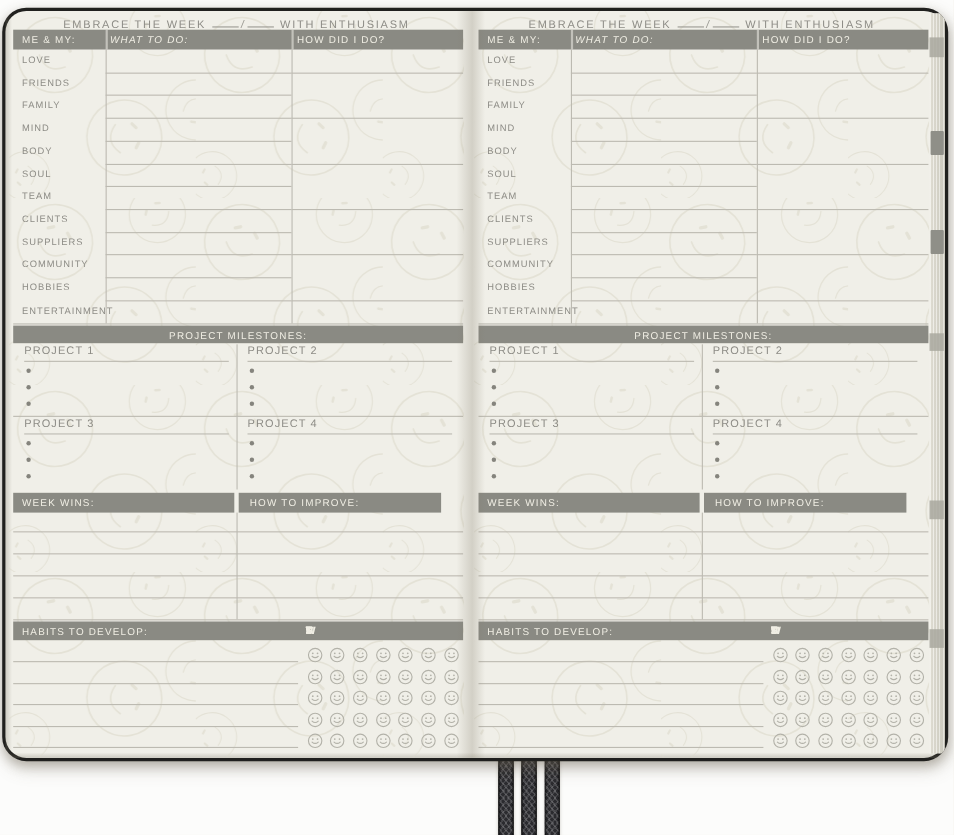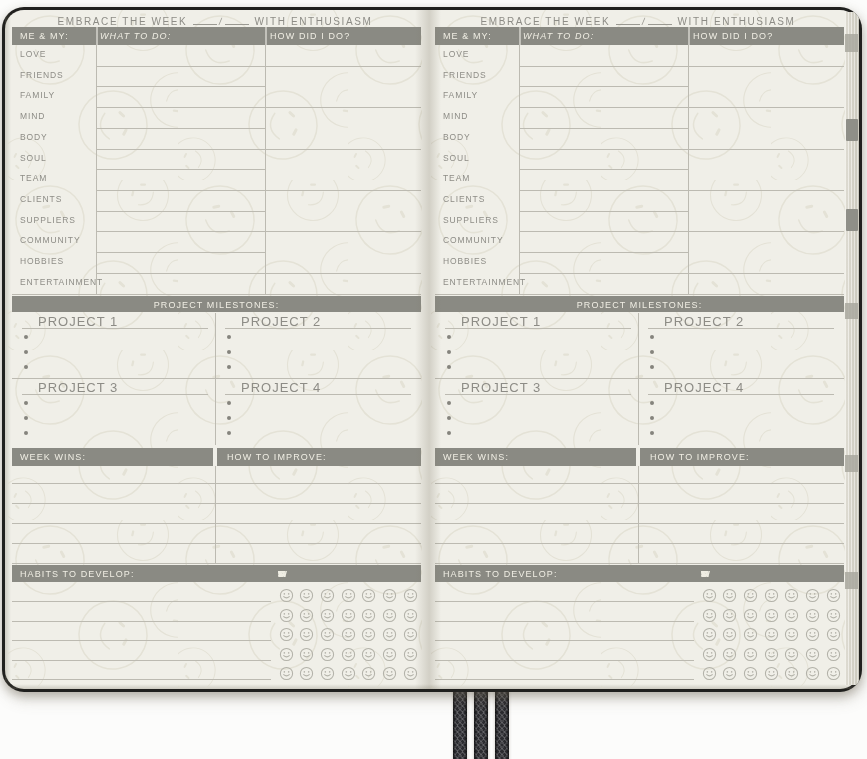--- a/index.html
+++ b/index.html
@@ -44,25 +44,25 @@
   .bh-me{left:8px;} .bh-todo{left:88px;font-style:italic;} .bh-rev{left:258px;}
   .bar .gap{position:absolute;top:0;bottom:0;width:2px;background:rgba(240,239,232,.55);}
   .g1{left:84px;} .g2{left:253px;}
   .tbody,.pm-body,.ww-body,.hb-body{position:absolute;inset:0;}
   .rlabel{position:absolute;left:12px;font-size:8.5px;letter-spacing:.9px;color:var(--ink);white-space:nowrap;}
   .hl{position:absolute;height:1px;background:var(--rule);}
   .vl{position:absolute;width:1px;background:var(--rule);}
   .pm-bar{left:4px;top:286px;width:409px;height:16px;line-height:16px;text-align:center;}
   .pm-bar span{position:static;}
   .quad{position:absolute;width:202px;height:62px;}
-  .qlabel{position:absolute;left:26px;top:1px;font-size:13px;letter-spacing:1px;color:var(--ink);text-align:center;}
+  .qlabel{position:absolute;left:10px;top:1px;font-size:10px;letter-spacing:1px;color:var(--ink);text-align:center;}
   .qline{position:absolute;left:10px;right:6px;top:15px;height:1px;background:var(--rule);}
   .qdot{position:absolute;left:12px;width:4px;height:4px;border-radius:50%;background:#85847d;}
   .ww-bar-l{left:4px;top:438px;width:201px;}
-  .ww-bar-r{left:209px;top:438px;width:204px;}
+  .ww-bar-r{left:209px;top:438px;width:184px;}
   .ww-bar-l span{left:8px;} .ww-bar-r span{left:10px;}
   .hb-bar{left:4px;top:555px;width:409px;height:17px;line-height:17px;}
   .hb-label{left:8px;}
   .days{position:absolute;left:266px;top:0;width:141px;height:17px;display:flex;}
   .day{flex:1;text-align:center;font-weight:bold;font-size:9.5px;letter-spacing:0;line-height:17px;}
   .smiley-cell{position:absolute;width:15px;height:15px;}
   .smiley{display:block;}
   
   .ribbon{position:absolute;top:684px;width:14px;height:76px;z-index:0;background-color:var(--ribbon);
         background-image:

